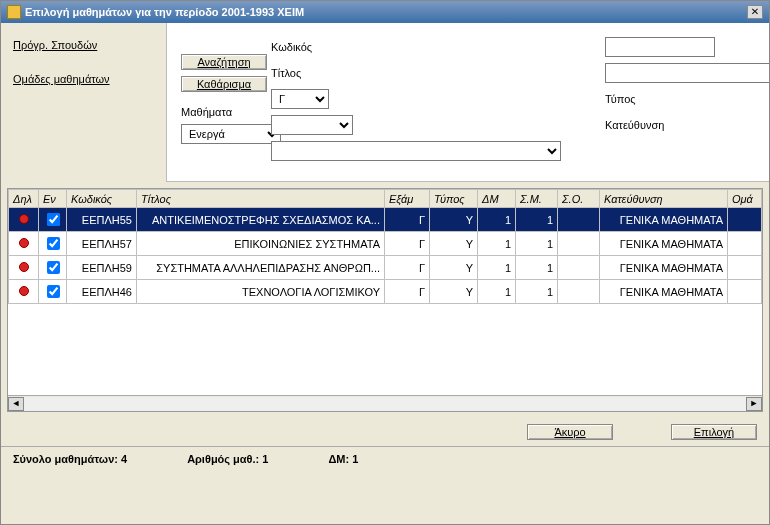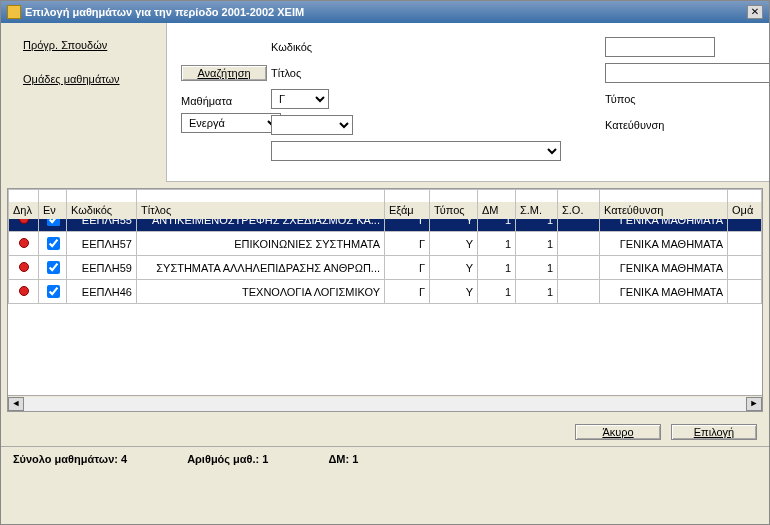--- a/index.html
+++ b/index.html
@@ -23,21 +23,21 @@
     height: 22px;
   }
   .titlebar .title { display:flex; align-items:center; gap:4px; font-weight:bold; }
   .titlebar .icon { width:14px; height:14px; background:#f0c040; display:inline-block; border:1px solid #aa8000; }
   .titlebar .close {
     width:16px; height:14px; background:#ddd; border:1px solid #888; color:#000;
     font-size:10px; line-height:12px; text-align:center; cursor:pointer;
   }
   .content { display:flex; }
   .sidebar {
-    width:165px; padding:14px 18px; display:flex; flex-direction:column; gap:18px;
+    width:165px; padding:14px 8px; display:flex; flex-direction:column; gap:18px;
     background:#ece9d8;
   }
   .sidebar .link { text-decoration:underline; color:#000; cursor:pointer; padding:2px 4px; }
   .form-area {
     flex:1; background:#fff; padding:14px 14px 20px 14px; position:relative;
     display:grid; grid-template-columns:80px 1fr 150px; column-gap:10px; row-gap:6px;
     align-items:center;
     border-left:1px solid #bbb;
     border-bottom:1px solid #bbb;
   }
@@ -69,59 +69,60 @@
   input[type=checkbox] { width:13px; height:13px; }
   
   .grid-wrap { margin:6px; border:1px solid #999; background:#fff; height:224px; overflow:hidden; position:relative; }
   table.grid { border-collapse:collapse; width:100%; table-layout:fixed; }
   table.grid th, table.grid td {
     border:1px solid #c0c0c0; padding:2px 4px; white-space:nowrap; overflow:hidden; text-overflow:ellipsis;
     height:18px;
     text-align:right;
   }
   table.grid th {
-    background:#ece9d8; text-align:left; font-weight:normal; position:sticky; top:12px;
+    background:#ece9d8; text-align:left; font-weight:normal; position:sticky; top:0;font-style:italic;
   }
   .row-selected td { background:#0a246a; color:#fff; }
   .dot { width:10px;height:10px;border-radius:50%;background:#d22; display:inline-block; border:1px solid #800; }
   .cb { width:13px;height:13px; }
   .hscroll { position:absolute; bottom:0; left:0; right:0; height:16px; background:#ece9d8; border-top:1px solid #aaa; display:flex; align-items:center; }
   .hscroll .arrow { width:16px; height:14px; background:#ddd; border:1px solid #888; text-align:center; line-height:11px; cursor:pointer; font-size:9px;}
   .hscroll .track { flex:1; height:14px; background:#efefef; }
   .footer-buttons { display:flex; justify-content:flex-end; gap:10px; padding:6px 12px; }
-  .footer-buttons .btn { min-width:86px; }
+  .footer-buttons .btn { min-width:86px;margin-left:48px; }
   .statusbar {
     border-top:1px solid #aaa; background:#ece9d8; height:24px;
     display:flex; align-items:center; gap:60px; padding:0 12px; font-weight:bold;
   }
   .statusbar span { font-weight:bold; }
 </style>
 </head>
 <body>
 
 <div class="titlebar">
   <div class="title">
     <span class="icon"></span>
-    <span>Επιλογή μαθημάτων για την περίοδο 2001-2002 ΧΕΙΜ</span>
+    <span>Επιλογή μαθημάτων για την περίοδο 2001-1993 ΧΕΙΜ</span>
   </div>
   <div class="close">✕</div>
 </div>
 
 <div class="content">
   <div class="sidebar">
     <div class="link">Πρόγρ. Σπουδών</div>
     <div class="link">Ομάδες μαθημάτων</div>
   </div>
 
   <div class="form-area">
 
     <div class="lbl">Κωδικός</div>
     <div><input type="text" style="width: 110px;" value=""></div>
     <div class="right-col" style="grid-row:1 / span 5;">
       <button class="btn">Αναζήτηση</button>
+      <button class="btn">Καθάρισμα</button>
       <div class="rc-label">Μαθήματα</div>
       <select style="width:100px">
         <option>Ενεργά</option>
       </select>
     </div>
 
     <div class="lbl">Τίτλος</div>
     <div><input type="text" style="width: 290px;" value=""></div>
 
     <div><select style="width:58px"><option>Γ</option></select></div>

